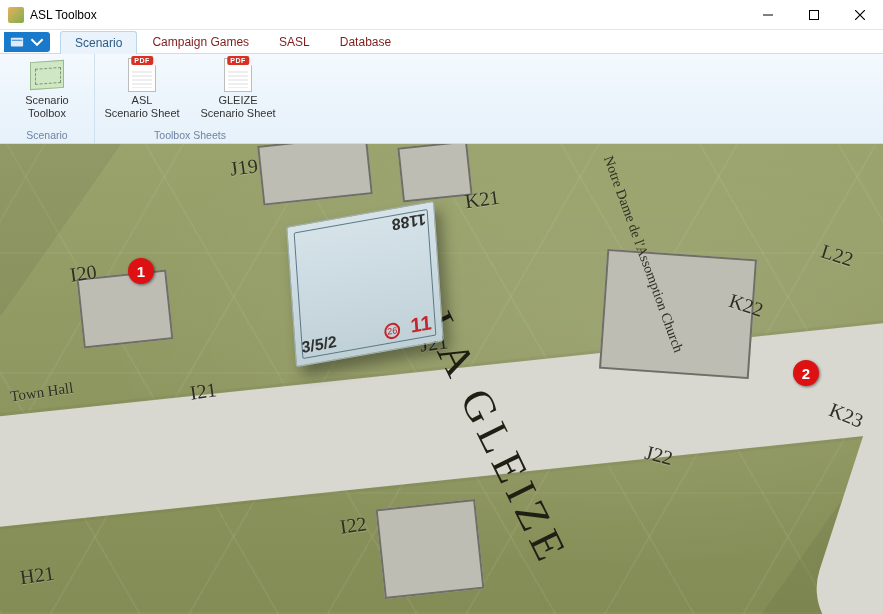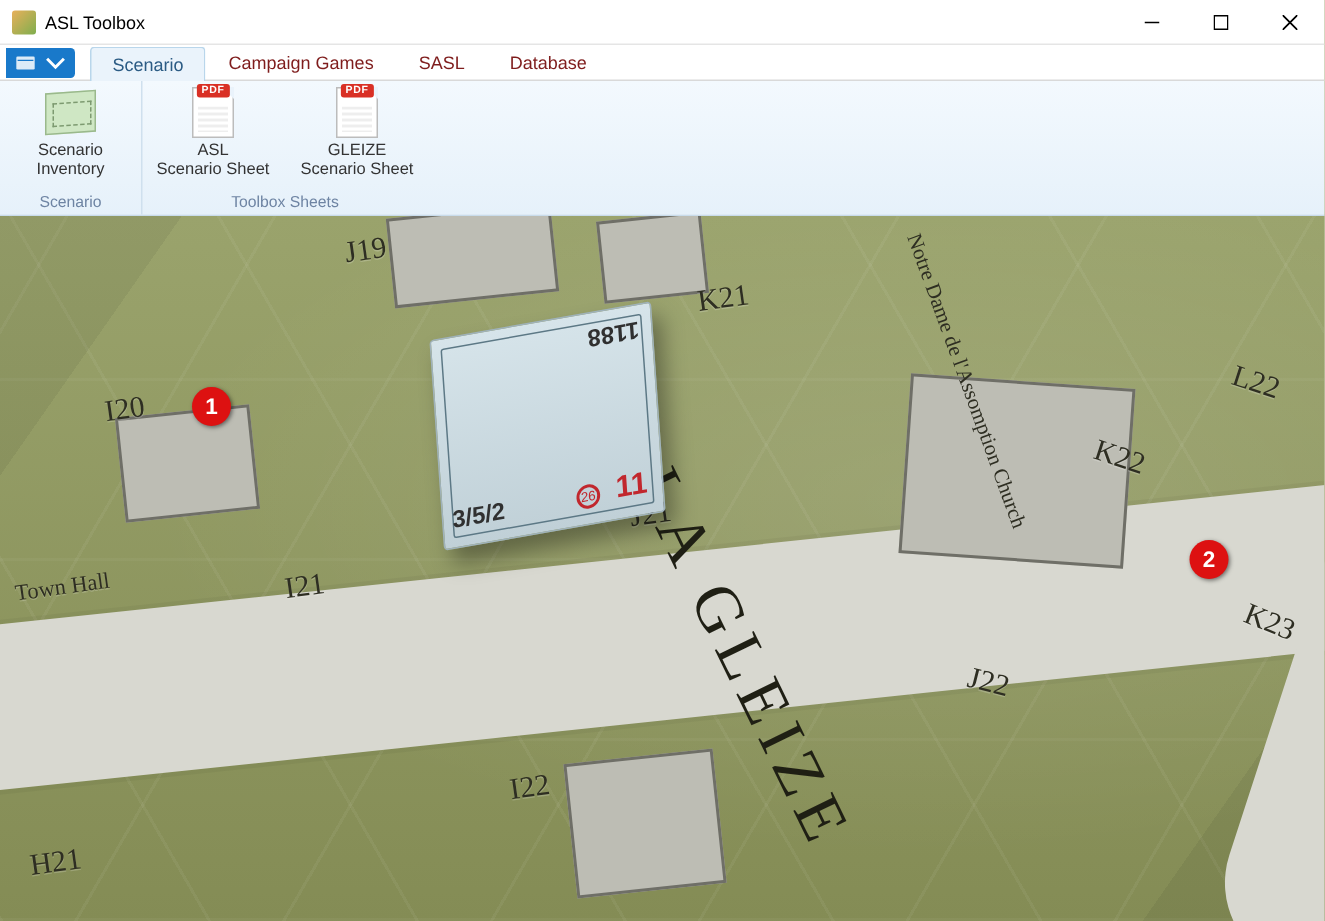--- a/index.html
+++ b/index.html
@@ -126,21 +126,21 @@
   </div>
 </div>
 
 <div class="ribbon">
   <div class="group">
     <div class="group-items">
       <div class="big-btn">
         <div class="icon">
             <div class="map-icon"></div>
           </div>
-        <div class="lbl"><span>Scenario</span><br><span>Inventory</span></div>
+        <div class="lbl"><span>Scenario</span><br><span>Toolbox</span></div>
       </div>
     </div>
     <div class="group-label">Scenario</div>
   </div>
 
   <div class="group">
     <div class="group-items">
       <div class="big-btn">
         <div class="icon">
             <div class="pdf-icon">

